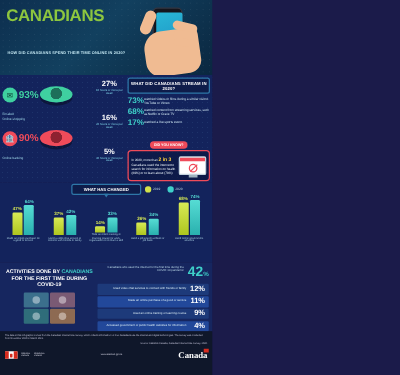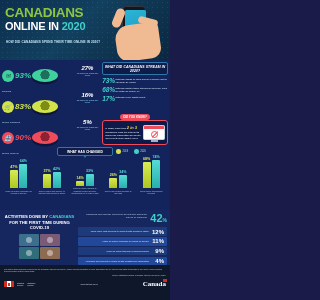--- a/index.html
+++ b/index.html
@@ -47,21 +47,21 @@
     position:absolute; left:8px; top:22px; width:44px; height:36px;
     background:#f0bb92; border-radius:14px 6px 10px 12px; transform:rotate(-8deg);
   }
   .finger { position:absolute; background:#f0bb92; border-radius:6px; }
   .f1 { left:30px; top:16px; width:20px; height:7px; transform:rotate(14deg); }
   .f2 { left:31px; top:23px; width:19px; height:6.5px; transform:rotate(10deg); }
   .f3 { left:31px; top:29px; width:17px; height:6px; transform:rotate(6deg); }
   .thumb { left:6px; top:6px; width:9px; height:20px; transform:rotate(22deg); }
 
   
-  .top-row { display:flex; width:170px; height:86px; background:#13235c; position:relative;font-style:italic; }
+  .top-row { display:flex; width:170px; height:86px; background:#13235c; position:relative; }
   .grid-bg {
     position:absolute; inset:0;
     background-image:radial-gradient(rgba(120,200,230,.10) .5px, transparent .6px);
     background-size:4px 4px;
   }
 
   
   .spend { width:88px; padding:2px 1px 0 2px; position:relative; z-index:2; }
   .spend-row { display:flex; align-items:center; height:27px; }
   .ico {
@@ -214,23 +214,20 @@
 </style>
 </head>
 <body>
 
 <div class="page">
 
   <div class="header">
     <div class="hdr-dots"></div>
     <div class="title-wrap">
       <div class="t1">CANADIANS</div>
-      <div class="t2">
-        <span>ONLINE IN </span><span class="yr">2020</span>
-      </div>
     </div>
     <div class="subtitle">HOW DID CANADIANS SPEND THEIR TIME ONLINE IN 2020?</div>
     <div class="phone-art">
       <div class="phone-body">
         <div class="phone-screen"></div>
         <div class="phone-home"></div>
       </div>
       <div class="hand"></div>
       <div class="finger thumb"></div>
       <div class="finger f1"></div>
@@ -245,27 +242,20 @@
     <div class="spend">
       <div class="spend-row">
         <div class="ico ico-green">✉</div>
         <div class="pct-big pct-green">93%</div>
         <div class="donut">
             <div class="disc d-green"></div>
           </div>
       </div>
       <div class="spend-lbl">Emailed</div>
 
-      <div class="spend-row">
-        <div class="ico ico-lime">🛒</div>
-        <div class="pct-big pct-lime">83%</div>
-        <div class="donut">
-            <div class="disc d-lime"></div>
-          </div>
-      </div>
       <div class="spend-lbl">Online shopping</div>
 
       <div class="spend-row">
         <div class="ico ico-red">🏦</div>
         <div class="pct-big pct-red">90%</div>
         <div class="donut">
             <div class="disc d-red"></div>
           </div>
       </div>
       <div class="spend-lbl">Online banking</div>

